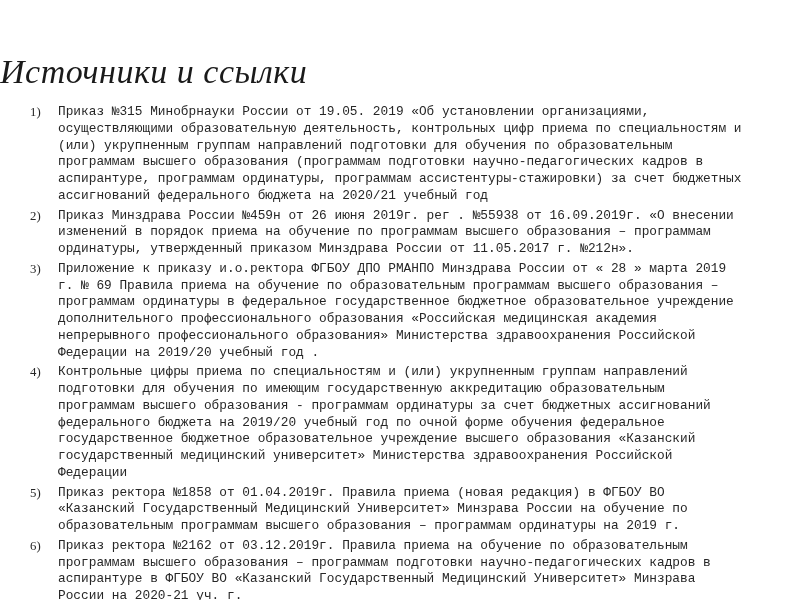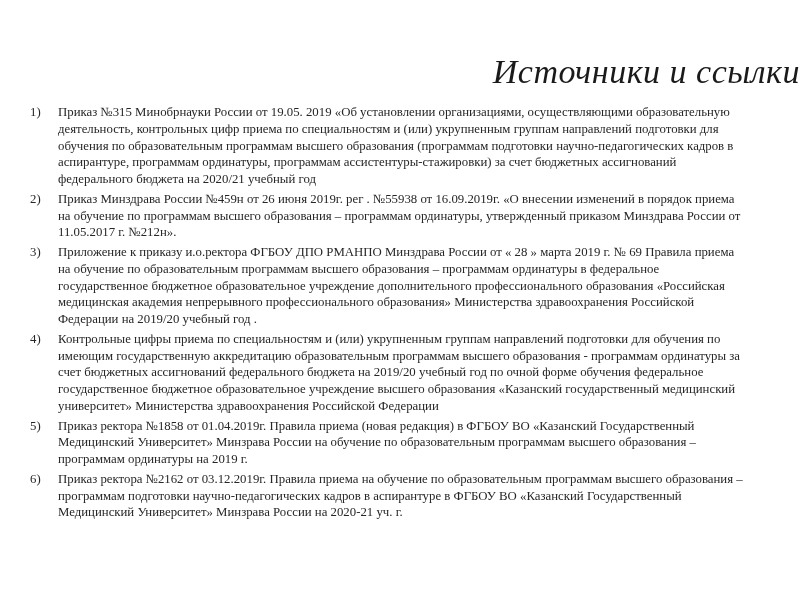--- a/index.html
+++ b/index.html
@@ -13,21 +13,21 @@
     height: 600px;
     background: #ffffff;
     font-family: "Liberation Serif", serif;
     color: #1f1f1f;
     box-sizing: border-box;
     overflow: hidden;
   }
   .slide-title {
     margin: 0;
     padding-top: 52px;
-    text-align: right;
+    text-align: left;
     font-family: "Liberation Serif", serif;
     font-style: italic;
     font-weight: normal;
     font-size: 34px;
     line-height: 1.15;
     color: #1a1a1a;
     letter-spacing: 0.5px;
   }
   .source-list {
     list-style: none;
@@ -42,20 +42,21 @@
     line-height: 1.31;
     color: #262626;
     text-align: left;
   }
   .item-number {
     flex: 0 0 28px;
     white-space: nowrap;
   }
   .item-text {
     flex: 1 1 auto;
+    font-family: Liberation Mono, monospace;
   }
 </style>
 </head>
 <body>
 
 <div class="slide">
 
   <h1 class="slide-title">Источники и ссылки</h1>
 
   <ol class="source-list">

